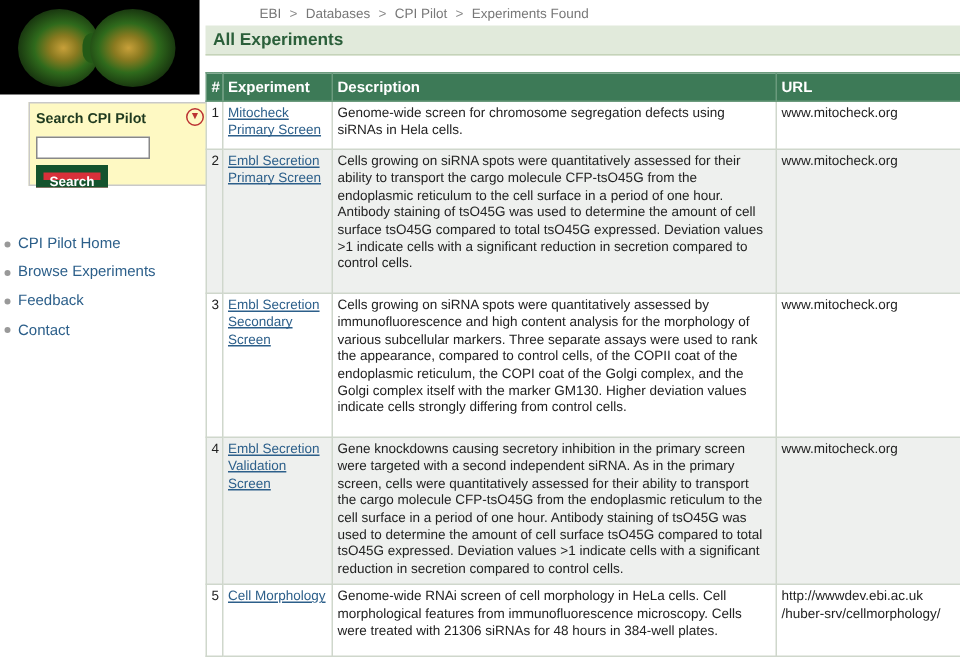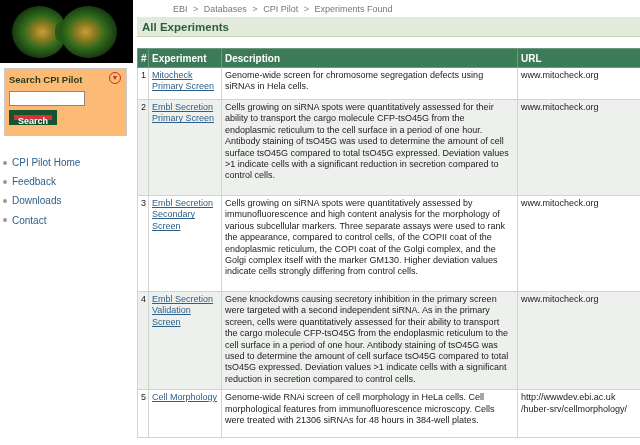--- a/index.html
+++ b/index.html
@@ -8,21 +8,21 @@
 
   
   .sidebar { position: absolute; left: 0; top: 0; width: 133px; height: 445px; }
   .cell-image { position: absolute; left: 0; top: 0; width: 133px; height: 63px; background: #000; overflow: hidden; }
   .cell-image .blob1 { position: absolute; left: 12px; top: 6px; width: 55px; height: 52px; border-radius: 50%;
     background: radial-gradient(ellipse at 55% 50%, #c8a03a 0%, #8a7a20 22%, #2f6a1c 45%, #1a3a10 70%, #000 100%); }
   .cell-image .blob2 { position: absolute; left: 60px; top: 6px; width: 57px; height: 52px; border-radius: 50%;
     background: radial-gradient(ellipse at 45% 50%, #c8a03a 0%, #8a7a20 22%, #2f6a1c 45%, #1a3a10 70%, #000 100%); }
   .cell-image .neck { position: absolute; left: 55px; top: 22px; width: 16px; height: 20px; background: #235a16; border-radius: 40%; }
 
-  .search-box { position: absolute; left: 4px; top: 68px; width: 123px; height: 68px; border: 1px solid #c9c9c9; background: #fdba74; }
+  .search-box { position: absolute; left: 19px; top: 68px; width: 123px; height: 56px; border: 1px solid #c9c9c9; background: #fef9c3; }
   .search-title { position: absolute; left: 4px; top: 5px; font-weight: bold; font-size: 9.5px; color: #1f3a1f; }
   .search-toggle { position: absolute; right: 5px; top: 3px; width: 12px; height: 12px; border: 1px solid #b33; border-radius: 50%; color: #b33; font-size: 7px; line-height: 10px; text-align: center; }
   .search-input { position: absolute; left: 4px; top: 22px; width: 76px; height: 15px; border: 1px solid #888; background: #fff; font-size: 9px; padding: 1px 2px; }
   .search-button { position: absolute; left: 4px; top: 41px; width: 48px; height: 15px; background: #d9303a; color: #fff; font-weight: bold; font-size: 9px; border: 5px solid #14532d; text-align: center; line-height: 13px; }
 
   .nav { position: absolute; left: 3px; top: 137px; list-style: none; margin-top: 16px; }
   .nav li { display: flex; align-items: center; height: 19.2px; }
   .nav .bullet { width: 4px; height: 4px; border-radius: 50%; background: #999; margin-right: 5px; }
   .nav a { color: #2c5f8a; text-decoration: none; font-size: 10px; }
 
@@ -64,25 +64,25 @@
     <div class="search-button">Search</div>
   </div>
 
   <ul class="nav">
     <li>
         <span class="bullet"></span>
         <a href="#">CPI Pilot Home</a>
       </li>
     <li>
         <span class="bullet"></span>
-        <a href="#">Feedback</a>
+        <a href="#">Browse Experiments</a>
       </li>
     <li>
         <span class="bullet"></span>
-        <a href="#">Downloads</a>
+        <a href="#">Feedback</a>
       </li>
     <li>
         <span class="bullet"></span>
         <a href="#">Contact</a>
       </li>
   </ul>
 </div>
 
 <div class="breadcrumb">
   <span>EBI</span>

